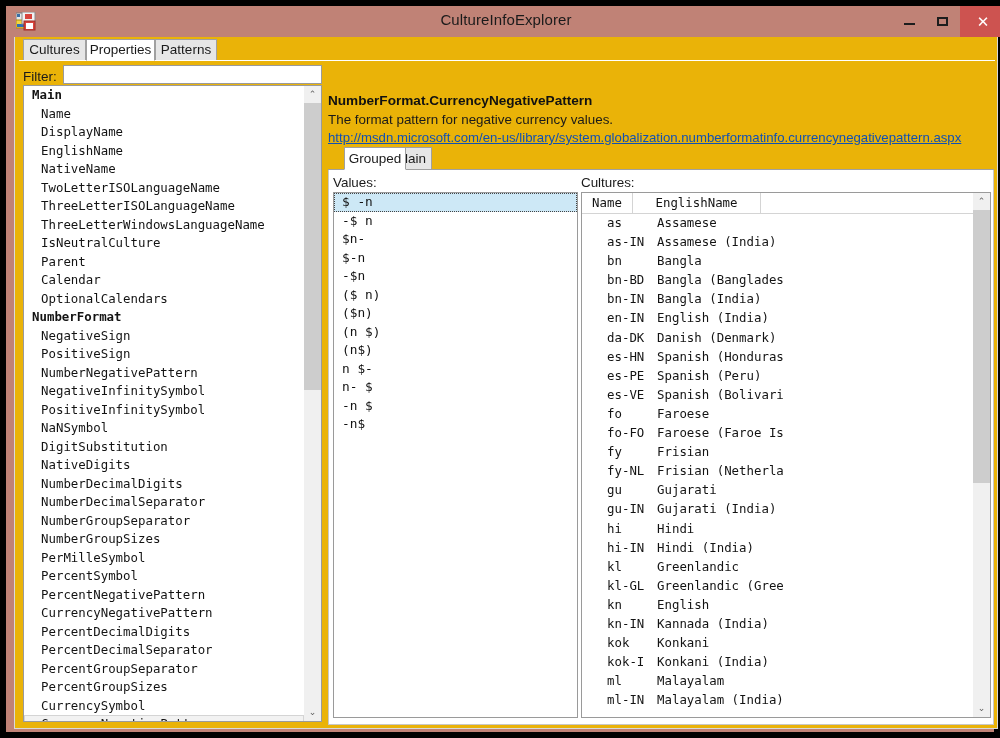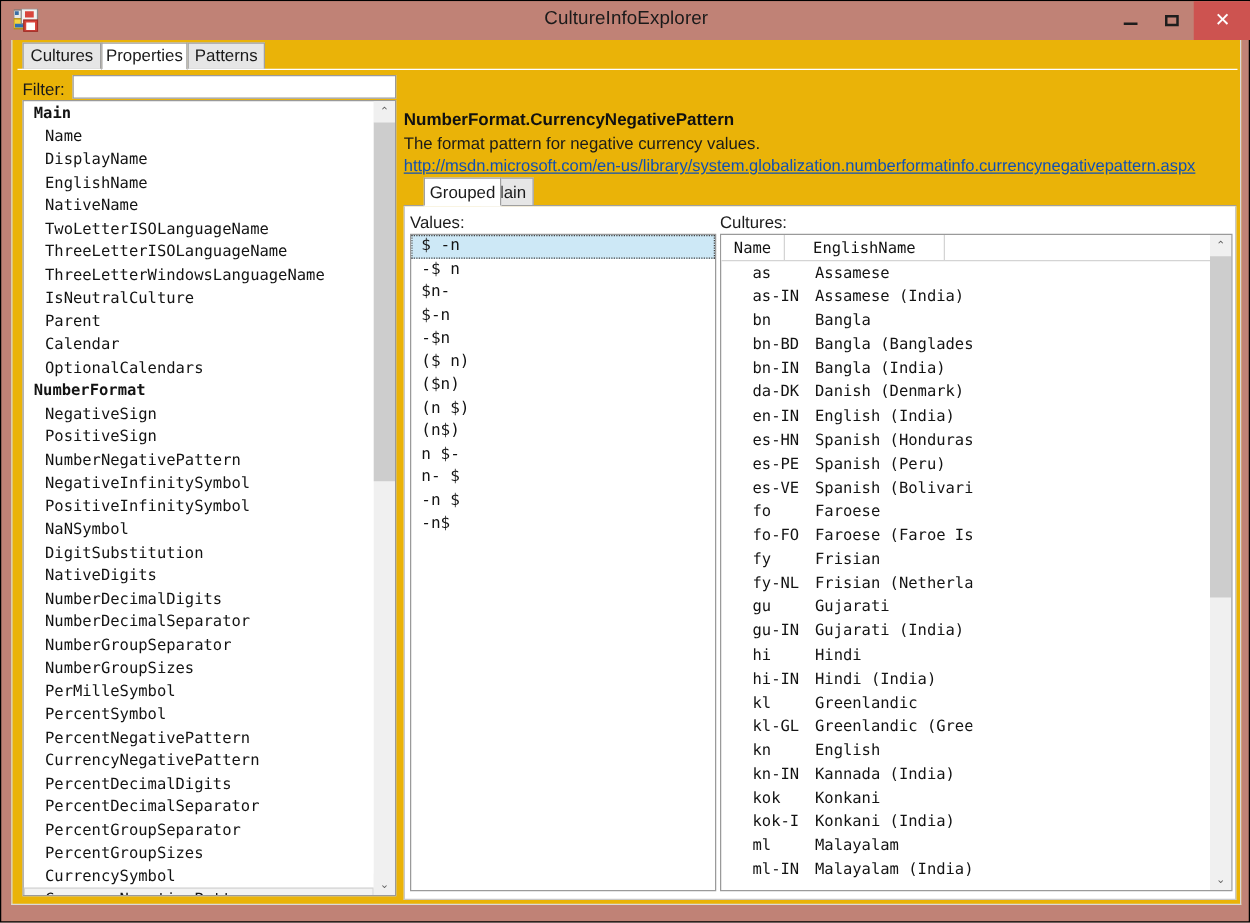--- a/index.html
+++ b/index.html
@@ -15,21 +15,21 @@
     -webkit-font-smoothing: antialiased;
   }
 
   
   #window {
     position: absolute;
     left: 0; top: 0;
     width: 1000px; height: 738px;
     background: #c08276;
     box-sizing: border-box;
-    border: 1px solid #000000;
+    border: 6px solid #000000;
   }
 
   
   #titlebar {
     position: absolute;
     left: 0; top: 0;
     width: 1000px; height: 31px;
     background: #c08276;
   }
   #app-icon {
@@ -528,26 +528,26 @@
               </div>
               <div class="grid-row">
                 <div class="gc gc-name">bn-BD</div>
                 <div class="gc gc-ename">Bangla (Bangladesh</div>
               </div>
               <div class="grid-row">
                 <div class="gc gc-name">bn-IN</div>
                 <div class="gc gc-ename">Bangla (India)</div>
               </div>
               <div class="grid-row">
+                <div class="gc gc-name">en-IN</div>
+                <div class="gc gc-ename">English (India)</div>
+              </div>
+              <div class="grid-row">
                 <div class="gc gc-name">da-DK</div>
                 <div class="gc gc-ename">Danish (Denmark)</div>
-              </div>
-              <div class="grid-row">
-                <div class="gc gc-name">en-IN</div>
-                <div class="gc gc-ename">English (India)</div>
               </div>
               <div class="grid-row">
                 <div class="gc gc-name">es-HN</div>
                 <div class="gc gc-ename">Spanish (Honduras)</div>
               </div>
               <div class="grid-row">
                 <div class="gc gc-name">es-PE</div>
                 <div class="gc gc-ename">Spanish (Peru)</div>
               </div>
               <div class="grid-row">

